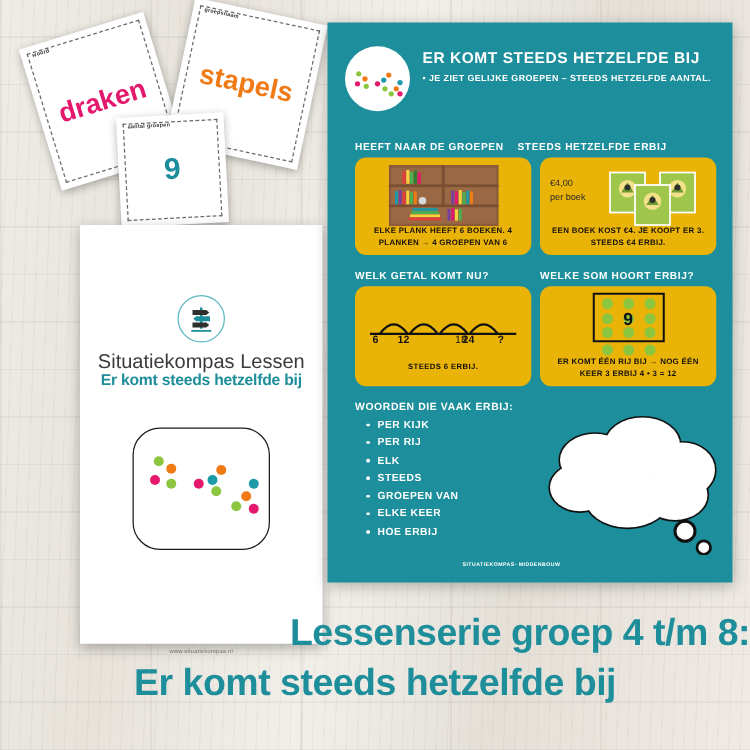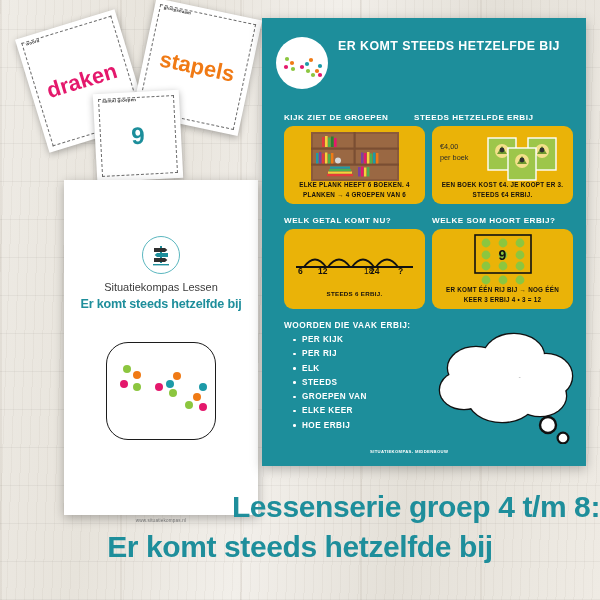--- a/index.html
+++ b/index.html
@@ -78,21 +78,21 @@
     background:#fff;box-shadow:0 3px 10px rgba(0,0,0,.28);
   }
   #logo-wrap{
     position:absolute;left:50%;top:56px;transform:translateX(-50%);
     width:36px;height:36px;border-radius:50%;
     border:1.6px solid #5bb7bf;
     display:flex;align-items:center;justify-content:center;
   }
   #lesson-sub{
     position:absolute;left:0;right:0;top:101px;text-align:center;
-    font-size:11px;color:#3b3b3b;
+    font-size:16px;color:#3b3b3b;
   }
   #lesson-title{
     position:absolute;left:0;right:0;top:117px;text-align:center;
     font-size:12.6px;font-weight:700;color:#1e8e9b;letter-spacing:-.2px;
   }
   #lesson-groep{
     position:absolute;left:0;right:0;top:136px;text-align:center;
     font-size:10.5px;color:#3b3b3b;margin-top:43px;
   }
   #lesson-illus{
@@ -263,23 +263,26 @@
         <circle cx="31" cy="27" r="2.1" fill="#1c9aa8"></circle>
         <circle cx="35" cy="23" r="2.1" fill="#f07a15"></circle>
         <circle cx="32" cy="34" r="2.1" fill="#8cc63f"></circle>
         <circle cx="44" cy="29" r="2.1" fill="#1c9aa8"></circle>
         <circle cx="41" cy="34" r="2.1" fill="#f07a15"></circle>
         <circle cx="37" cy="38" r="2.1" fill="#8cc63f"></circle>
         <circle cx="44" cy="38" r="2.1" fill="#e4186c"></circle>
       </svg>
     </div>
     <div id="head-title">ER KOMT STEEDS HETZELFDE BIJ</div>
-  </div>
-
-  <div class="sec-head" id="h1">KIJK ZIET DE GROEPEN</div>
+    <div id="head-sub">
+      • <span>JE ZIET GELIJKE GROEPEN – STEEDS HETZELFDE AANTAL.</span>
+    </div>
+  </div>
+
+  <div class="sec-head" id="h1">HEEFT NAAR DE GROEPEN</div>
   <div class="panel" id="p1">
     <div id="shelf">
       <svg width="88" height="49" viewBox="0 0 88 49" aria-hidden="true">
         <rect x="0" y="0" width="88" height="49" fill="#8a5a3b"></rect>
         <rect x="2" y="2" width="84" height="45" fill="#9a6843"></rect>
         <rect x="0" y="15.5" width="88" height="2.2" fill="#7a4e33"></rect>
         <rect x="0" y="31.5" width="88" height="2.2" fill="#7a4e33"></rect>
         <rect x="42.5" y="0" width="2.2" height="33" fill="#7a4e33"></rect>
         <g>
           <rect x="11" y="5" width="2.6" height="10" fill="#e43b3b"></rect>

